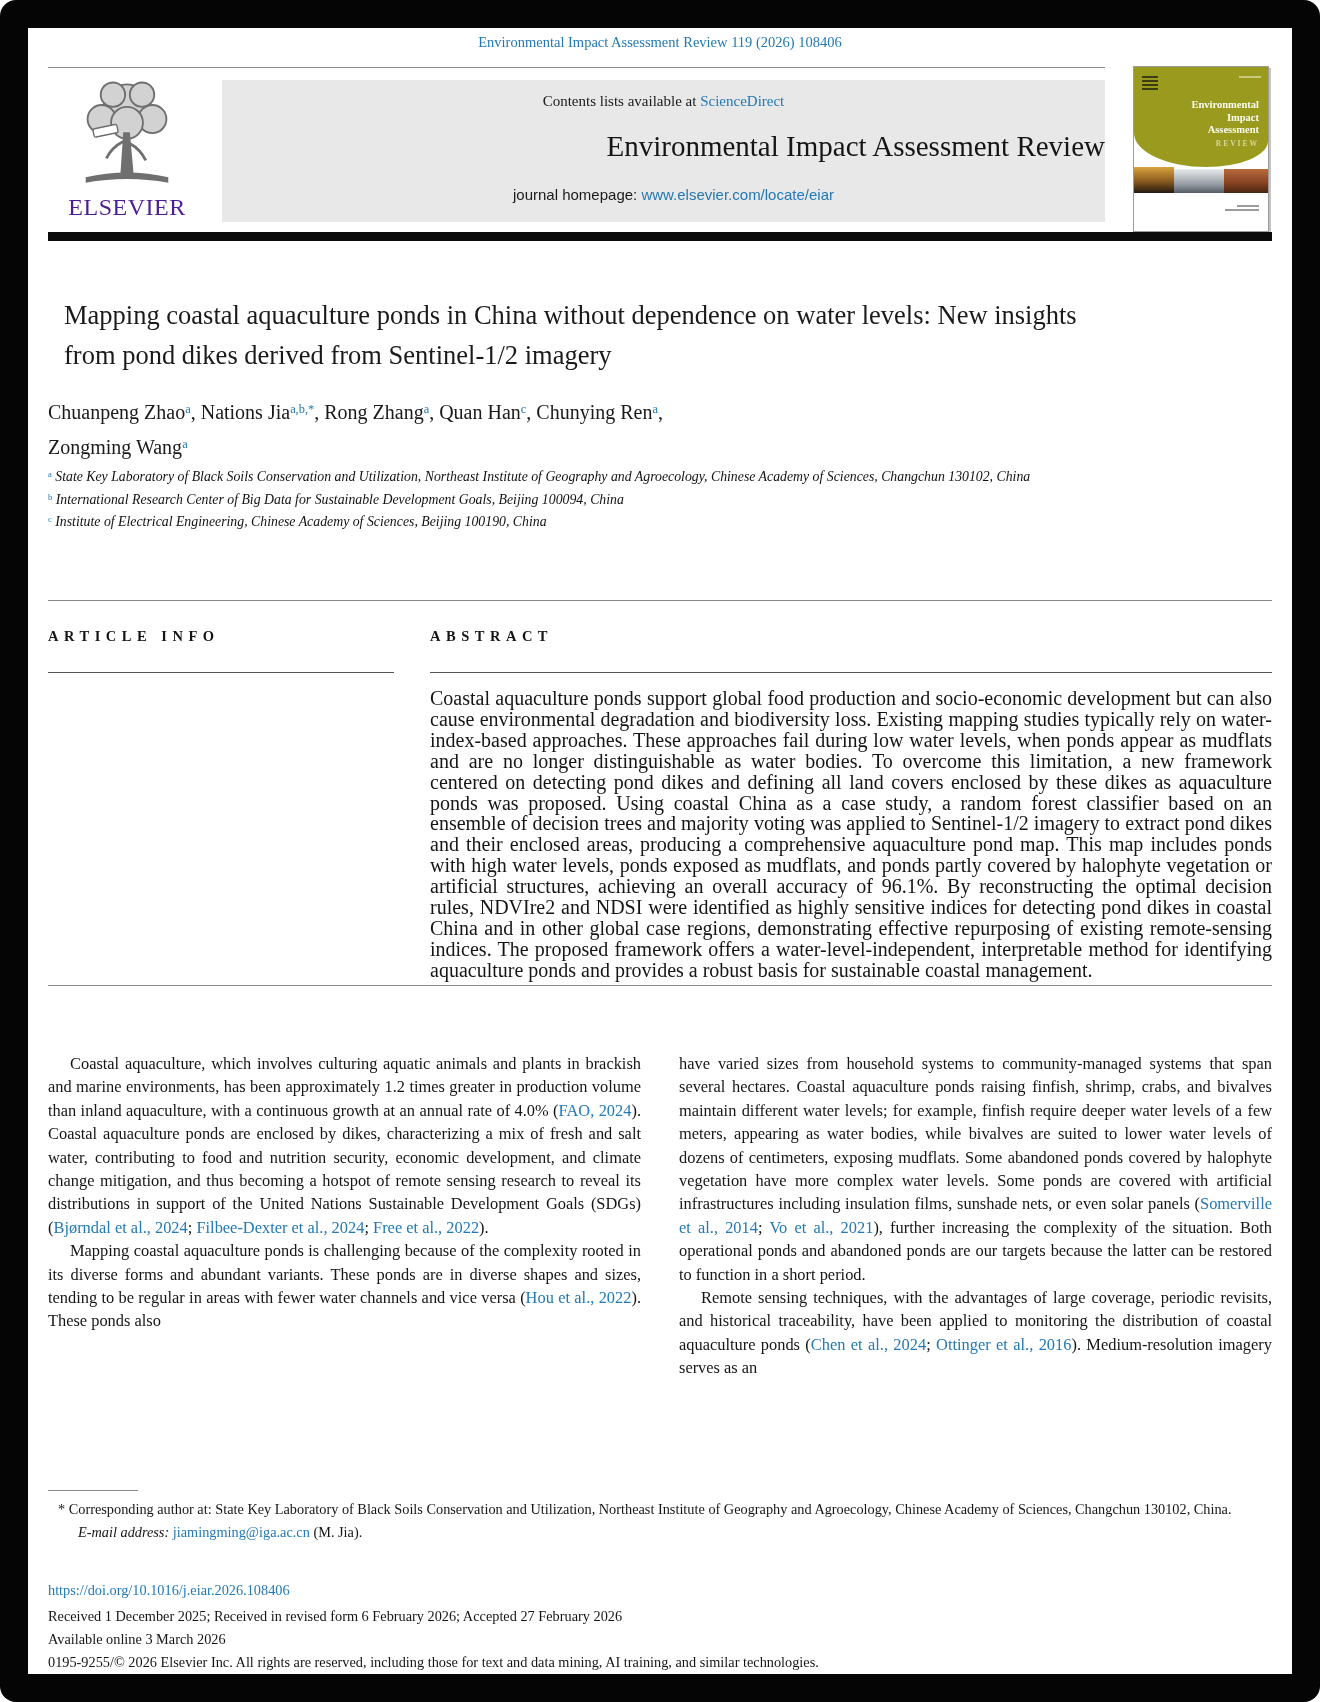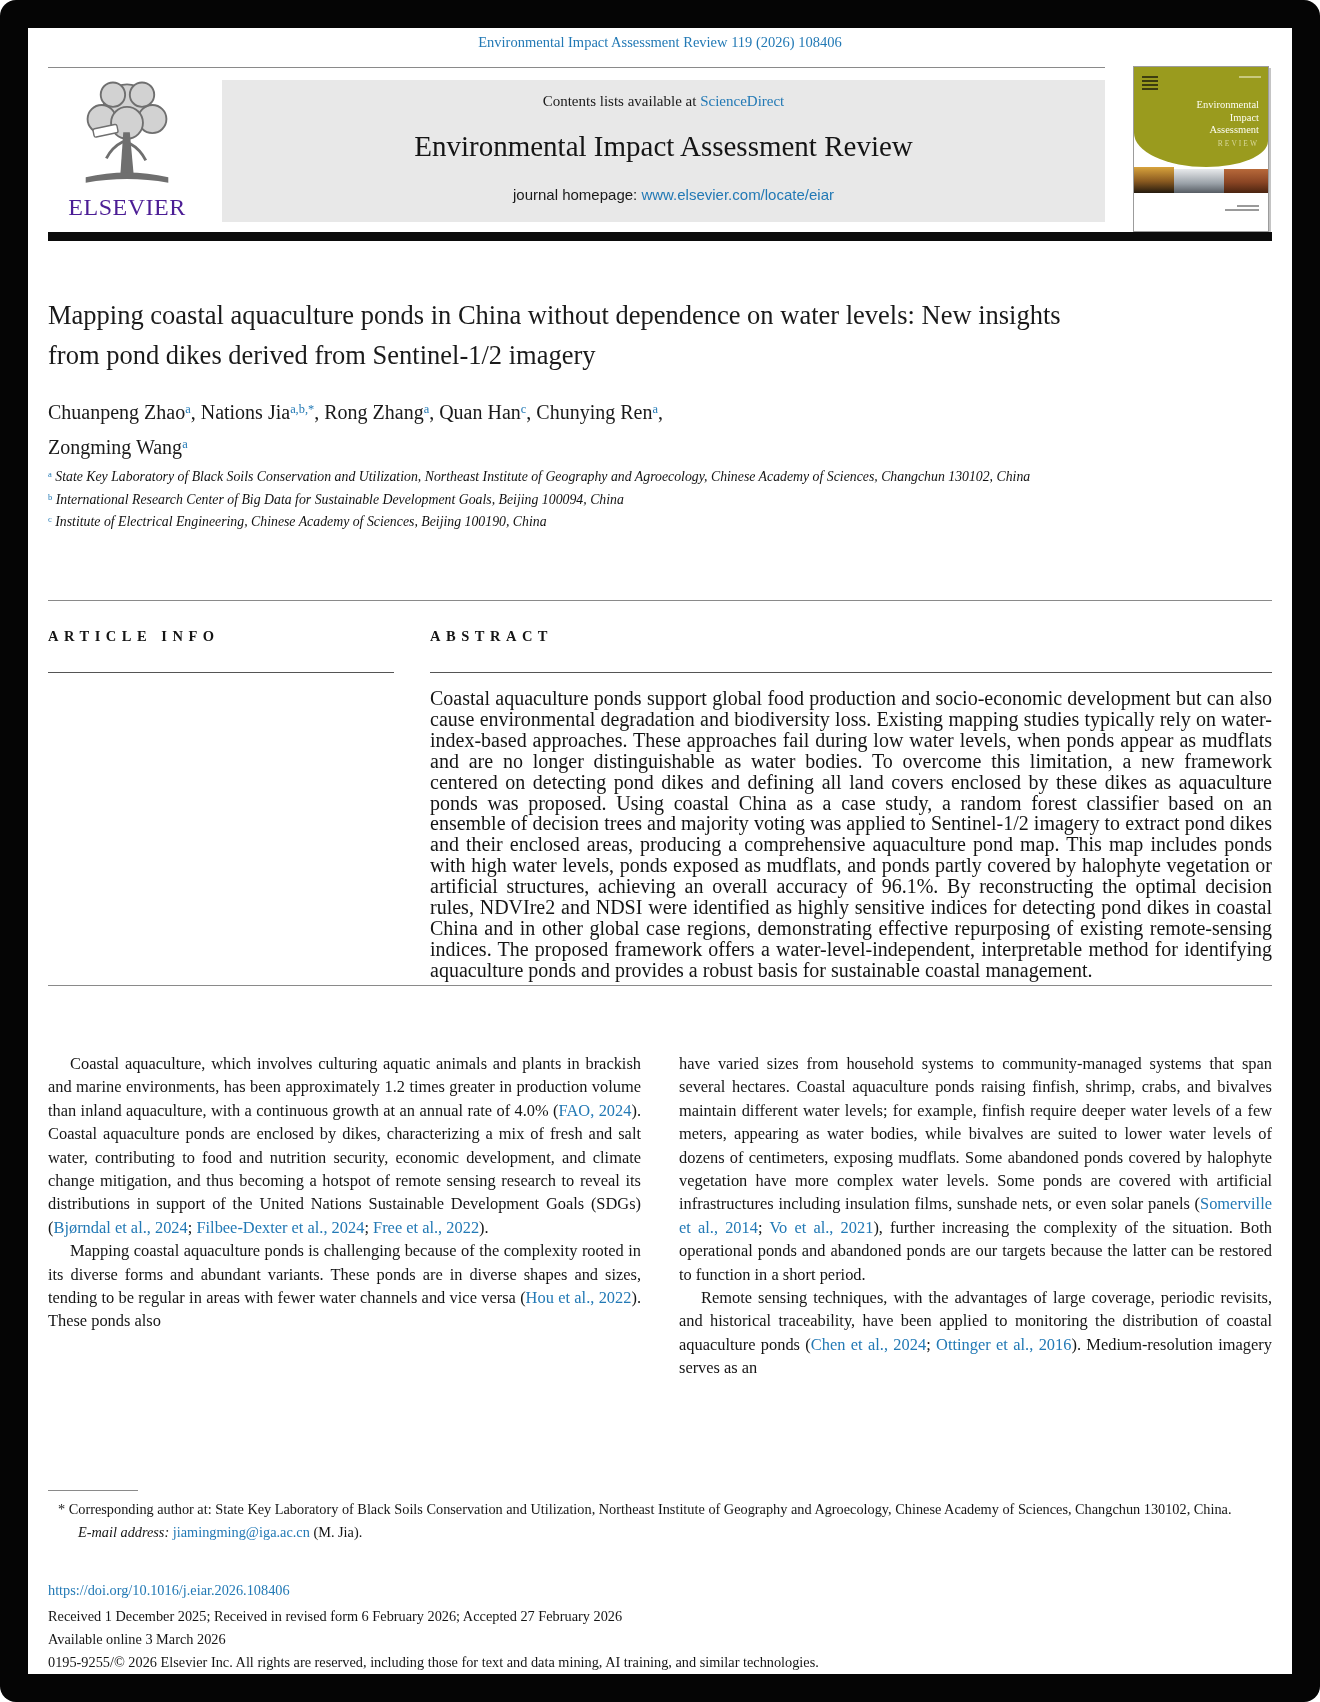--- a/index.html
+++ b/index.html
@@ -13,43 +13,43 @@
 
   .journal-ref{position:absolute;top:6px;left:0;width:100%;text-align:center;font-size:14.5px;color:#2279b5;}
   .top-rule{position:absolute;top:39px;left:20px;width:1057px;height:1px;background:#8a8a8a;}
 
   .logo{position:absolute;left:20px;top:46px;width:158px;height:158px;text-align:center;}
   .logo svg{width:116px;height:122px;display:block;margin:0 auto;}
   .elsevier-word{font-size:24px;color:#4c1d95;letter-spacing:0.5px;margin-top:-2px;font-weight:400;}
 
   .header-box{position:absolute;left:194px;top:52px;width:883px;height:142px;background:#e8e8e8;text-align:center;}
   .contents-line{margin-top:13px;font-size:15px;color:#1a1a1a;}
-  .journal-name{margin-top:20px;font-size:29px;color:#151515;}
+  .journal-name{margin-top:20px;font-size:29px;color:#151515;text-align:right;}
   .homepage-line{margin-top:23px;font-size:15px;font-family:"Liberation Sans","DejaVu Sans",sans-serif;color:#1a1a1a;margin-left:20px;}
 
   .cover{position:absolute;left:1105px;top:38px;width:134px;height:164px;background:#fff;border:1px solid #9c9c9c;box-shadow:2px 2px 0 #c4c4c4;overflow:hidden;}
-  .cover-olive{position:absolute;left:0;top:0;width:134px;height:100px;background:#9a9b1e;border-radius:0 0 46% 54% / 0 0 26px 34px;}
+  .cover-olive{position:absolute;left:0;top:0;width:134px;height:100px;background:#9a9b1e;border-radius:0 0 46% 54% / 0 0 26px 34px;font-weight:bold;}
   .cover-qr{position:absolute;left:8px;top:7px;width:16px;height:16px;background:
      repeating-linear-gradient(0deg,#3c3c10 0 2px,#9a9b1e 2px 4px),
      repeating-linear-gradient(90deg,#3c3c10 0 2px,rgba(154,155,30,0) 2px 4px);}
   .cover-topbar{position:absolute;right:7px;top:9px;width:22px;height:2px;background:#c9c97e;}
   .cover-title{position:absolute;right:9px;top:32px;width:110px;text-align:right;color:#fdfdf2;font-size:10.5px;line-height:12.5px;}
   .cover-sub{position:absolute;right:9px;top:72px;width:110px;text-align:right;color:#d8d89a;font-size:7.5px;letter-spacing:2px;}
   .cover-photos{position:absolute;left:0;top:100px;width:134px;height:26px;display:flex;}
   .ph{height:26px;}
   .ph1{width:40px;background:linear-gradient(180deg,#d8a33c 0%,#8a5a20 55%,#241a0e 100%);}
   .ph2{width:50px;background:linear-gradient(180deg,#e8eaec 0%,#9aa1a8 60%,#565c63 100%);margin-top:2px;height:24px;}
   .ph3{width:44px;background:linear-gradient(180deg,#b8693a 0%,#8a4524 55%,#4a2410 100%);margin-top:2px;height:24px;}
   .cover-foot{position:absolute;right:9px;top:136px;width:50px;}
   .cover-foot .bar{height:2px;background:#9a9a9a;margin:2px 0 0 auto;}
   .b1{width:22px;}.b2{width:34px;}
 
   .black-bar{position:absolute;top:204px;left:20px;width:1224px;height:9px;background:#0b0b0b;}
 
-  .article-title{position:absolute;top:268px;left:20px;width:1015px;font-size:26.5px;line-height:39.5px;color:#1a1a1a;}
+  .article-title{position:absolute;top:268px;left:36px;width:1015px;font-size:26.5px;line-height:39.5px;color:#1a1a1a;}
   .authors{position:absolute;top:368px;left:20px;width:1120px;font-size:20px;line-height:32px;color:#1a1a1a;}
   .affiliations{position:absolute;top:440px;left:20px;width:1115px;font-size:13.8px;line-height:18.5px;}
   .aff{font-style:italic;margin-bottom:3px;}
   .aff .sup{font-style:normal;}
 
   .rule-1{position:absolute;top:572px;left:20px;width:1224px;height:1px;background:#8a8a8a;}
   .sec-head{position:absolute;top:600px;font-size:14.5px;font-weight:700;letter-spacing:0.38em;color:#151515;}
   .info-head{left:20px;}
   .abs-head{left:402px;}
   .info-subrule{position:absolute;top:644px;left:20px;width:346px;height:1px;background:#555;}

